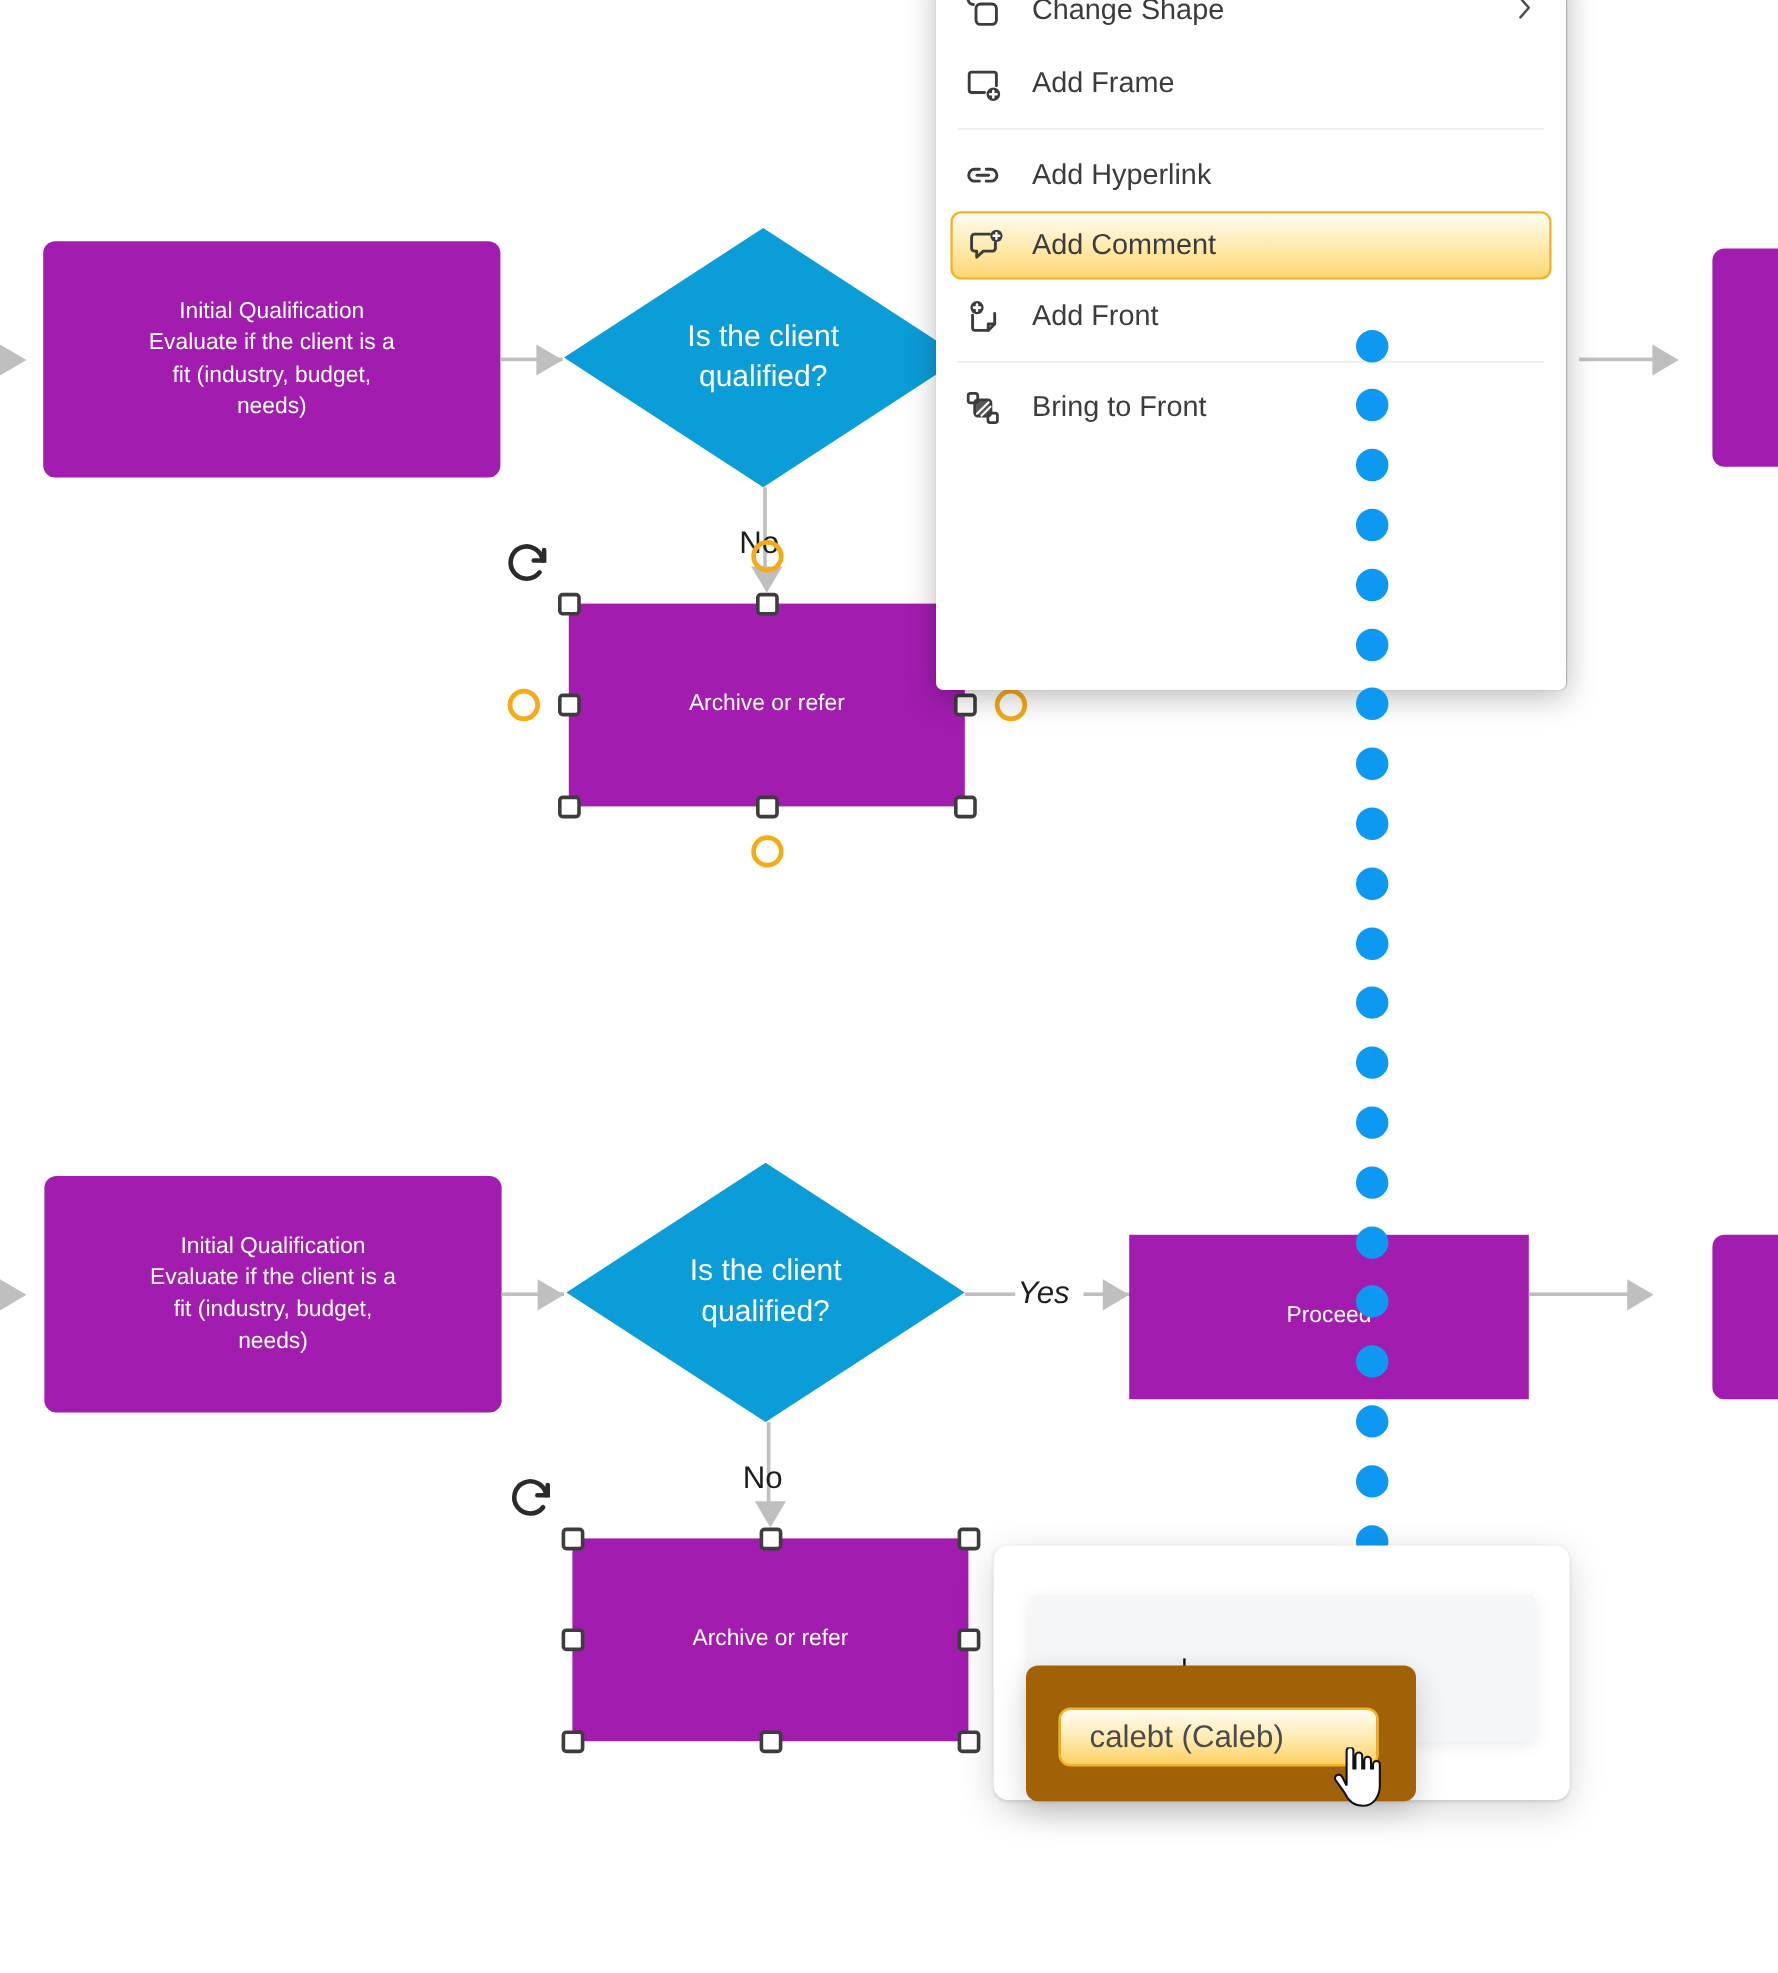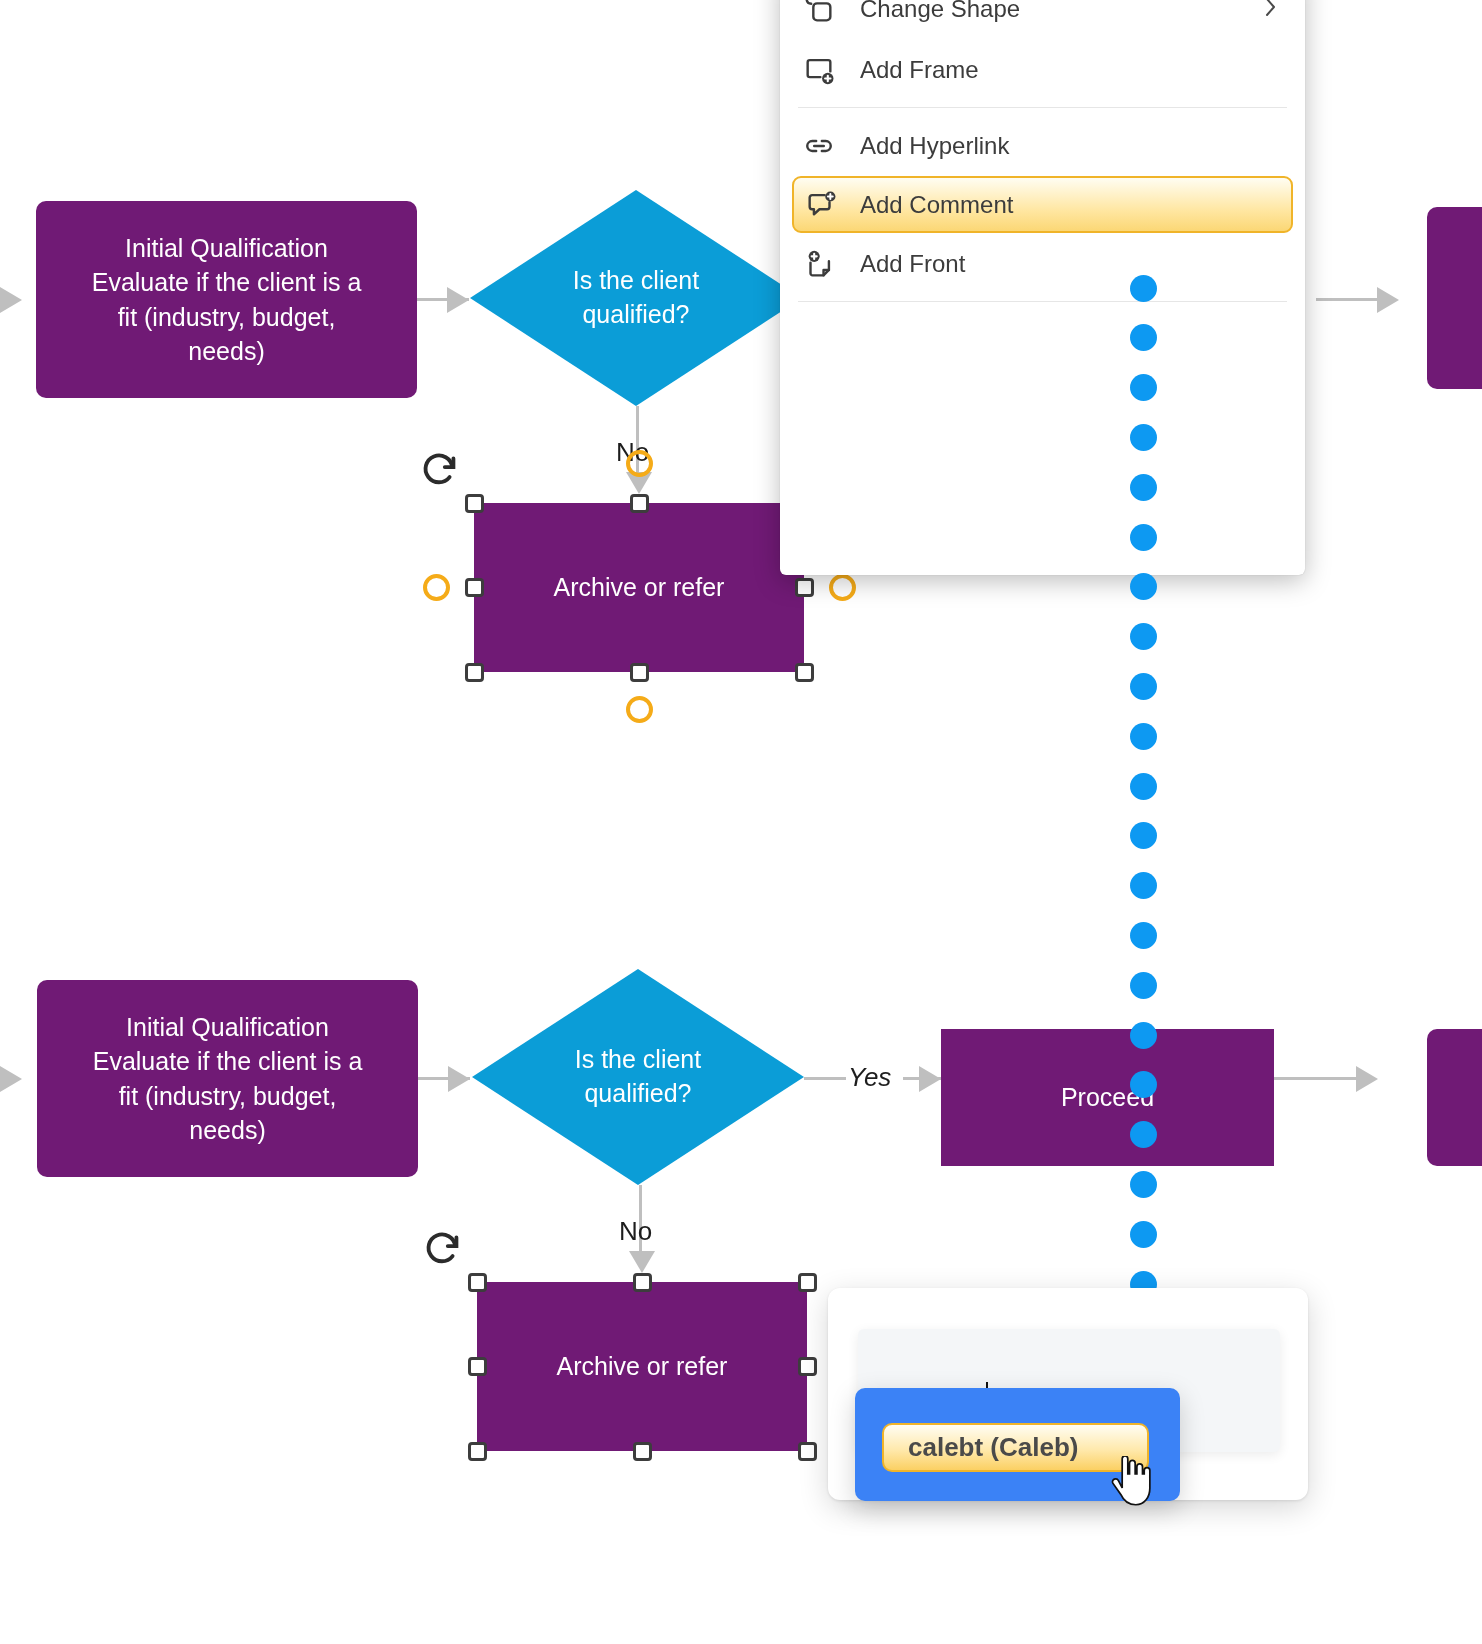--- a/index.html
+++ b/index.html
@@ -6,23 +6,23 @@
   body{
     width:1482px;height:1644px;position:relative;overflow:hidden;
     background:#ffffff;
     font-family:"Liberation Sans", sans-serif;
     -webkit-font-smoothing:antialiased;
   }
   .canvas{position:absolute;inset:0;}
 
   
   .proc{
-    position:absolute;background:#701a75;border-radius:10px;
+    position:absolute;background:#a21caf;border-radius:10px;
     color:#fff;display:flex;align-items:center;justify-content:center;
-    text-align:center;font-size:25px;line-height:1.38;font-weight:400;
+    text-align:center;font-size:19px;line-height:1.38;font-weight:400;
     padding:0 14px;box-sizing:border-box;
   }
   .proc.sharp{border-radius:0;}
   .proc .txt{white-space:pre-line;}
 
   .diamond{position:absolute;}
   .diamond svg{display:block;}
   .diamond .dlabel{
     position:absolute;inset:0;display:flex;align-items:center;justify-content:center;
     color:#fff;font-size:25px;line-height:1.35;text-align:center;white-space:pre-line;
@@ -100,23 +100,22 @@
   }
   .comment-input .val{
     font-size:27px;color:#1b1b1b;padding:22px 0 0 26px;white-space:pre;
     position:relative;
   }
   .caret{
     display:inline-block;width:2px;height:32px;background:#111;
     vertical-align:-6px;margin-left:1px;
   }
   .mention-pop{
-    position:absolute;background:#3b82f6;border-radius:10px;
+    position:absolute;background:#a16207;border-radius:10px;
     box-shadow:0 8px 26px rgba(0,0,0,.18);
-    font-weight:bold;
   }
   .mention-item{
     position:absolute;
     background:linear-gradient(180deg,#fffdf3 0%,#ffe9ac 55%,#fbd063 100%);
     border:2px solid #f0b429;border-radius:10px;
     display:flex;align-items:center;box-sizing:border-box;
   }
   .mention-item .mlabel{font-size:26px;color:#4a4a4a;padding-left:24px;}
 
   
@@ -285,20 +284,31 @@
             <svg viewBox="0 0 24 24" fill="none" stroke="currentColor" stroke-width="1.7" stroke-linecap="round" stroke-linejoin="round">
               <path d="M19 10v6.2L15.2 20H7.4A1.4 1.4 0 0 1 6 18.6V11"></path>
               <path d="M19 16.2h-3.8V20"></path>
               <circle cx="8.6" cy="6.6" r="3.9" fill="currentColor" stroke="none"></circle>
               <path d="M8.6 4.8v3.6M6.8 6.6h3.6" stroke="#fff" stroke-width="1.5"></path>
             </svg>
           </span>
           <span class="ctx-label">Add Front</span>
         </div>
         <div class="ctx-sep"></div>
+        <div class="ctx-item">
+          <span class="ctx-ico">
+            <svg viewBox="0 0 24 24" fill="none" stroke="currentColor" stroke-width="1.6" stroke-linecap="round" stroke-linejoin="round">
+              <rect x="3.4" y="3.4" width="5.6" height="5.6" rx="1.4"></rect>
+              <rect x="15" y="15" width="5.6" height="5.6" rx="1.4"></rect>
+              <rect x="7.2" y="7.2" width="9.6" height="9.6" rx="2" fill="currentColor" fill-opacity=".85" stroke="currentColor"></rect>
+              <path d="M8.6 15.4 15.4 8.6M11.2 16.6 16.6 11.2" stroke="#fff" stroke-width="1.2"></path>
+            </svg>
+          </span>
+          <span class="ctx-label">Bring to Front</span>
+        </div>
       </div>
   </div>
 
   <div id="dot-trail">
       <div class="dot" style="left: 1129.5px; top: 274.5px;"></div>
       <div class="dot" style="left: 1129.5px; top: 324.3px;"></div>
       <div class="dot" style="left: 1129.5px; top: 374.1px;"></div>
       <div class="dot" style="left: 1129.5px; top: 423.9px;"></div>
       <div class="dot" style="left: 1129.5px; top: 473.7px;"></div>
       <div class="dot" style="left: 1129.5px; top: 523.5px;"></div>

